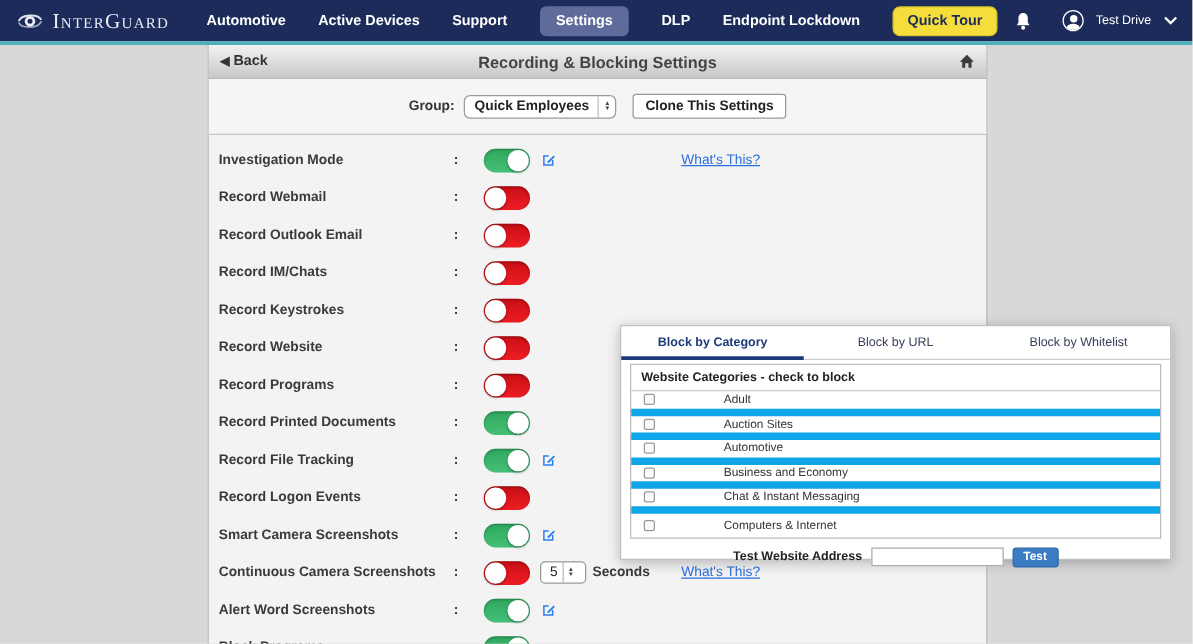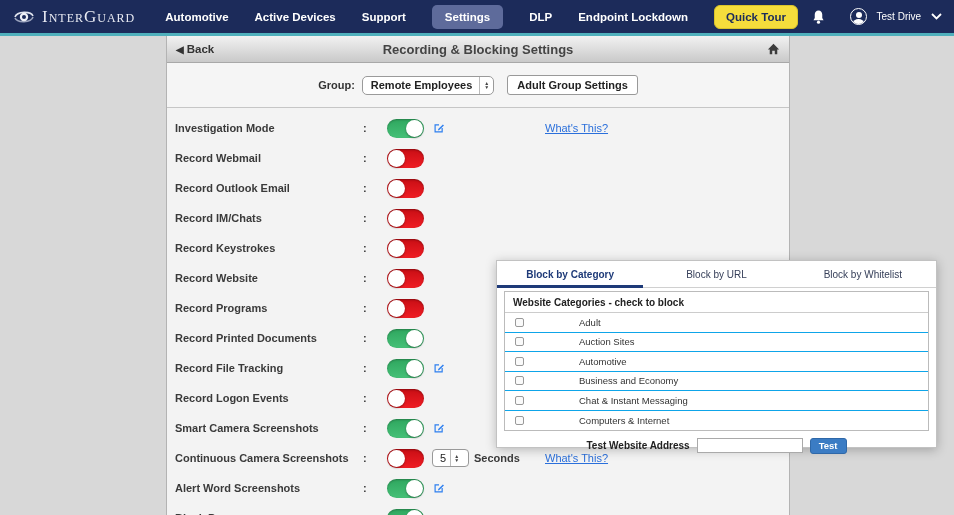--- a/index.html
+++ b/index.html
@@ -53,21 +53,21 @@
   .whats-this { position:absolute; left:378px; font-size:11px; color:#2a6fdb; text-decoration:underline; cursor:pointer; }
 
   
   .block-panel { position:absolute; left:496px; top:260px; width:441px; height:188px; background:#fff; border:1px solid #c2c2c2; box-shadow:0 2px 10px rgba(0,0,0,.25); z-index:5; }
   .tab-bar { display:flex; height:27px; border-bottom:1px solid #d0d0d0; }
   .tab { flex:1; display:flex; align-items:center; justify-content:center; font-size:10px; color:#37405a; cursor:pointer; position:relative; }
   .tab.active { color:#1e3a78; font-weight:bold; }
   .tab.active::after { content:""; position:absolute; left:0; right:0; bottom:-1px; height:3px; background:#1e3a78; }
   .cat-table { margin:3px 7px 0 7px; border:1px solid #bbb; }
   .cat-header { height:21px; display:flex; align-items:center; padding-left:8px; font-size:10px; font-weight:bold; color:#222; border-bottom:1px solid #ccc; }
-  .cat-row { height:19.5px; display:flex; align-items:center; border-bottom:1px solid #0ea5e9; }
+  .cat-row { height:19.5px; display:flex; align-items:center; border-bottom:6px solid #0ea5e9; }
   .cat-row:last-child { border-bottom:none; }
   .cat-check { width:9px; height:9px; border:1px solid #999; border-radius:2px; background:#fafafa; margin-left:10px; cursor:pointer; }
   .cat-label { margin-left:55px; font-size:9.5px; color:#333; }
   .test-row { height:23px; display:flex; align-items:center; justify-content:center; gap:7px; margin-top:3px; }
   .test-label { font-size:10px; font-weight:bold; color:#222; }
   .test-input { width:106px; height:15px; border:1px solid #aaa; font-size:10px; padding:0 3px; }
   .test-btn { background:#3b7cc4; border:1px solid #2f68a8; color:#fff; font-size:9.5px; font-weight:bold; border-radius:3px; height:16px; padding:0 8px; cursor:pointer; }
 </style>
 </head>
 <body>
@@ -124,27 +124,27 @@
     <span class="home-btn">
       <svg width="13" height="12" viewBox="0 0 16 15">
         <path d="M8 1 L15 8 H12.7 V14 H9.6 V9.6 H6.4 V14 H3.3 V8 H1 Z" fill="#3c3c3c"></path>
       </svg>
     </span>
   </div>
 
   <div class="group-bar">
     <span class="group-label">Group:</span>
     <span class="group-select">
-      <span>Remote Employees</span>
+      <span>Quick Employees</span>
       <span class="stepper">
           <span>▲</span>
           <span>▼</span>
         </span>
     </span>
-    <button class="clone-btn">Adult Group Settings</button>
+    <button class="clone-btn">Clone This Settings</button>
   </div>
 
   <div class="settings-list">
       <div class="setting-row">
         <div class="s-label">Investigation Mode</div>
         <div class="s-colon">:</div>
         <div class="toggle on">
           <span class="knob"></span>
         </div>
         <span class="edit-icon">

